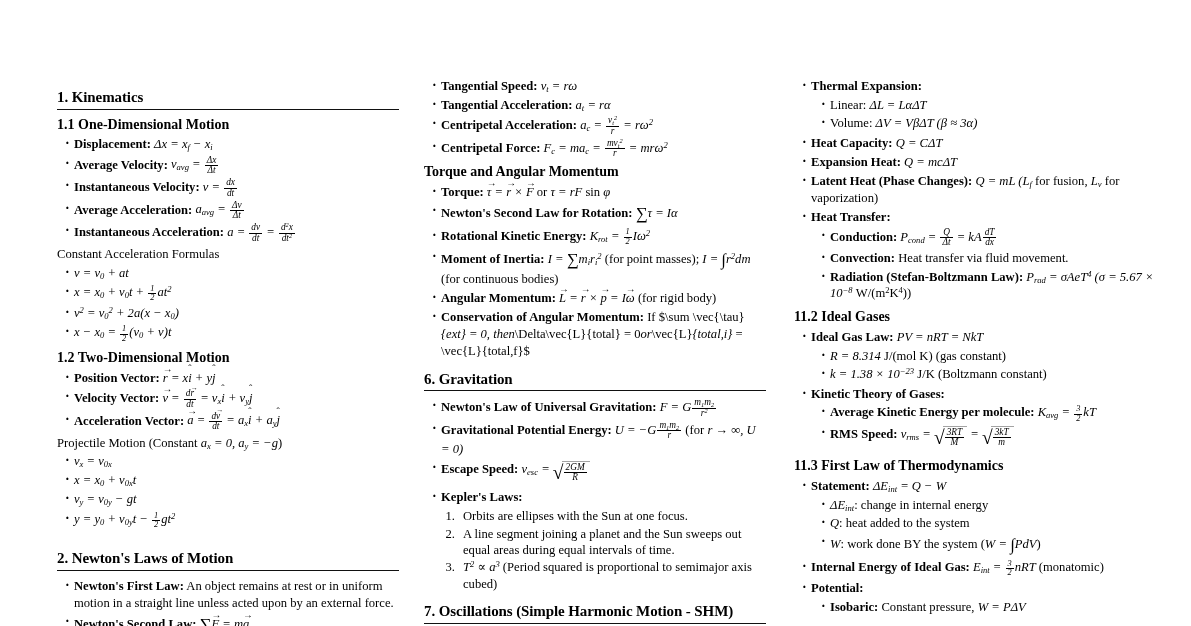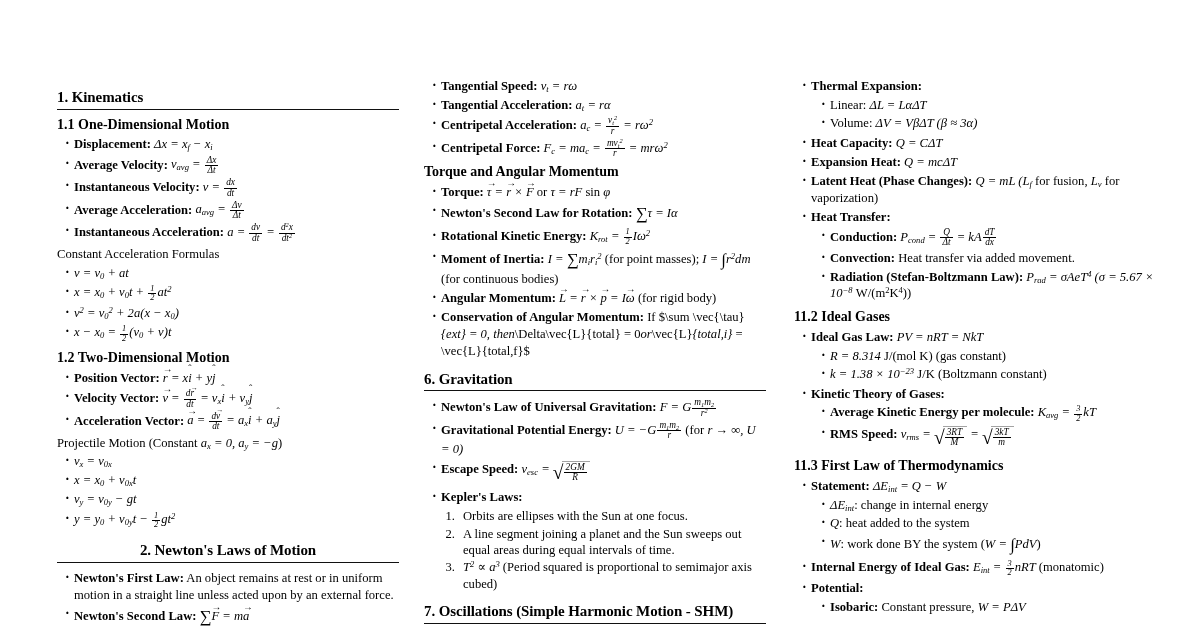--- a/index.html
+++ b/index.html
@@ -207,21 +207,21 @@
 
         <p class="plain">Projectile Motion (Constant <span class="m"><i>a<sub>x</sub></i> = 0, <i>a<sub>y</sub></i> = −<i>g</i></span>)</p>
 
         <ul class="items">
           <li><span class="m"><i>v<sub>x</sub></i> = <i>v</i><sub>0<i>x</i></sub></span></li>
           <li><span class="m"><i>x</i> = <i>x</i><sub>0</sub> + <i>v</i><sub>0<i>x</i></sub><i>t</i></span></li>
           <li><span class="m"><i>v<sub>y</sub></i> = <i>v</i><sub>0<i>y</i></sub> − <i>gt</i></span></li>
           <li><span class="m"><i>y</i> = <i>y</i><sub>0</sub> + <i>v</i><sub>0<i>y</i></sub><i>t</i> − <span class="frac sm"><span class="num">1</span><span class="den">2</span></span><i>gt</i><sup>2</sup></span></li>
         </ul>
 
-        <h1 class="section" style="margin-top:13px;text-align:center;">2. Newton's Laws of Motion</h1>
+        <h1 class="section" style="margin-top:21px;">2. Newton's Laws of Motion</h1>
         <hr class="rule">
 
         <ul class="items">
           <li><b>Newton's First Law:</b>
             <span>An object remains at rest or in uniform motion in a straight line unless acted upon by an external force.</span></li>
           <li><b>Newton's Second Law:</b>
             <span class="m"><span class="big op">∑</span><span class="vec"><span class="arw">→</span><i>F</i></span> = <i>m</i><span class="vec"><span class="arw">→</span><i>a</i></span></span></li>
 
         </ul>
 
@@ -300,21 +300,21 @@
             <span class="m"><i>Q</i> = <i>C</i>Δ<i>T</i></span></li>
           <li><b>Expansion Heat:</b>
             <span class="m"><i>Q</i> = <i>mc</i>Δ<i>T</i></span></li>
           <li><b>Latent Heat (Phase Changes):</b>
             <span class="m"><i>Q</i> = <i>mL</i> (<i>L<sub>f</sub></i> <span class="mr">for fusion,</span> <i>L<sub>v</sub></i> <span class="mr">for vaporization)</span></span></li>
           <li><b>Heat Transfer:</b>
             <ul class="items">
               <li><b>Conduction:</b>
                 <span class="m"><i>P<sub>cond</sub></i> = <span class="frac"><span class="num"><i>Q</i></span><span class="den">Δ<i>t</i></span></span> = <i>kA</i><span class="frac"><span class="num"><i>dT</i></span><span class="den"><i>dx</i></span></span></span></li>
               <li><b>Convection:</b>
-                <span>Heat transfer via added movement.</span></li>
+                <span>Heat transfer via fluid movement.</span></li>
               <li><b>Radiation (Stefan-Boltzmann Law):</b>
                 <span class="m"><i>P<sub>rad</sub></i> = <i>σAeT</i><sup>4</sup> (<i>σ</i> = 5.67 × 10<sup>−8</sup> <span class="mr">W/(m<sup>2</sup>K<sup>4</sup>))</span></span></li>
             </ul>
           </li>
         </ul>
 
         <h2 class="sub">11.2 Ideal Gases</h2>
 
         <ul class="items">
           <li><b>Ideal Gas Law:</b>

